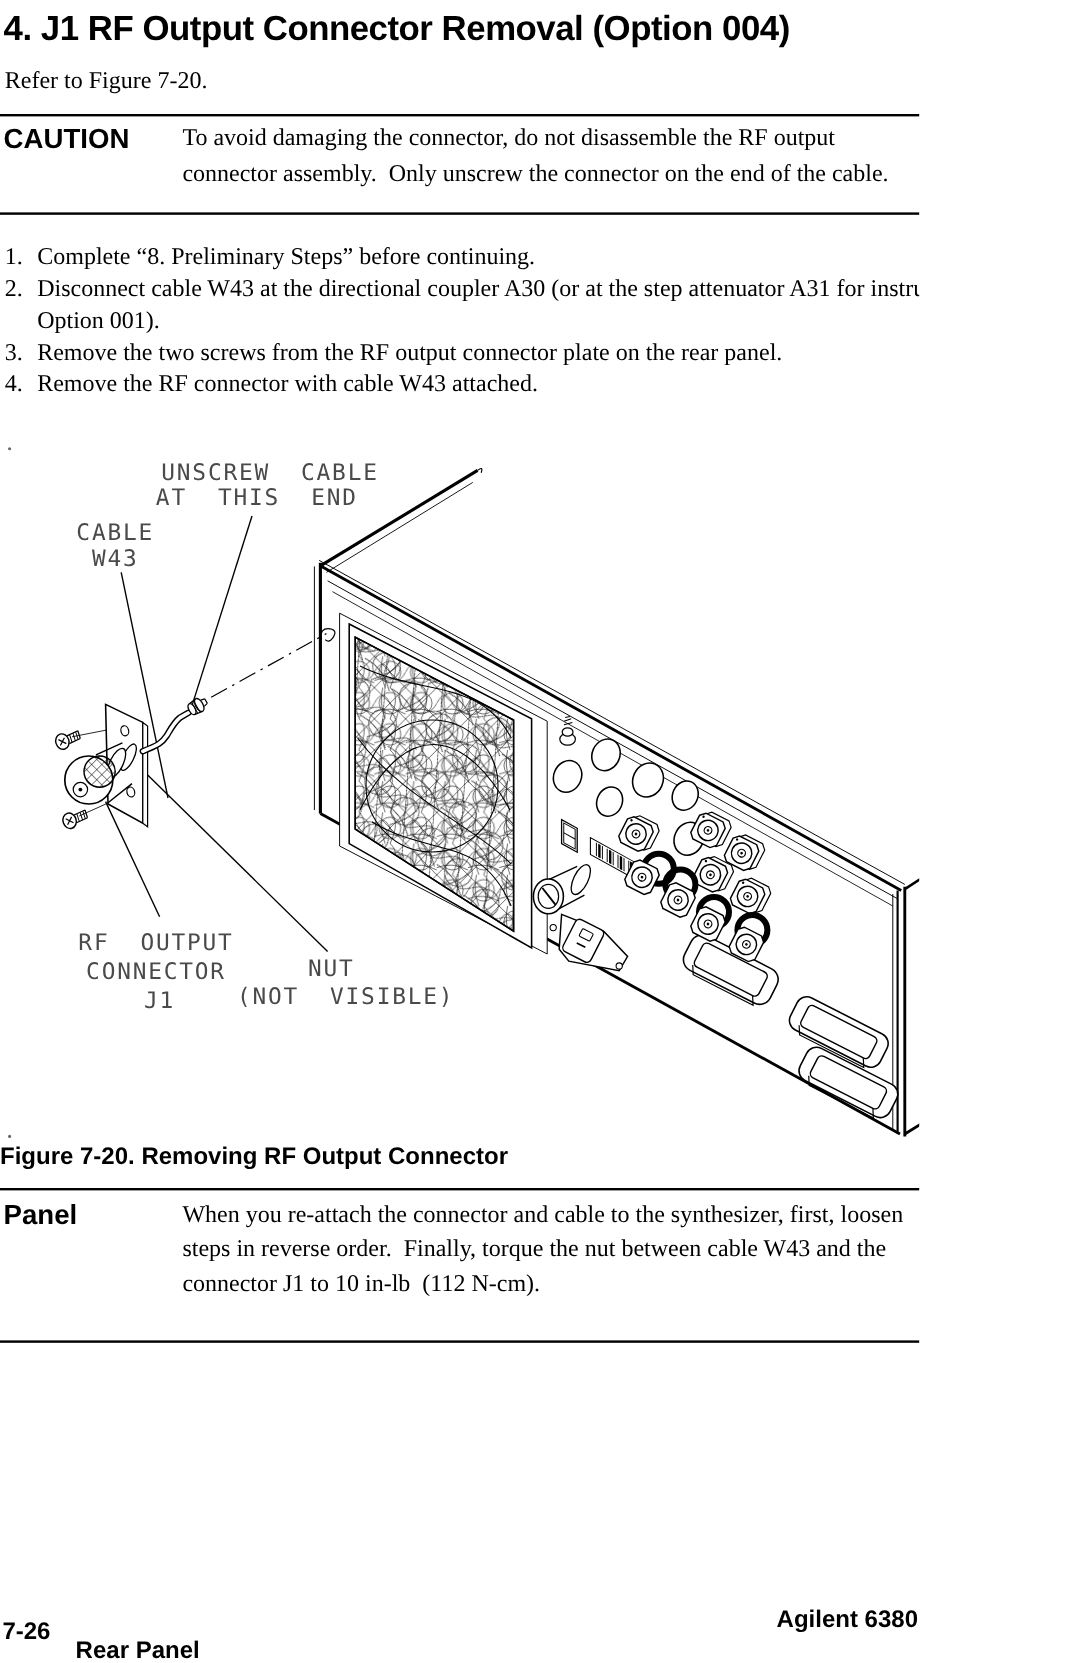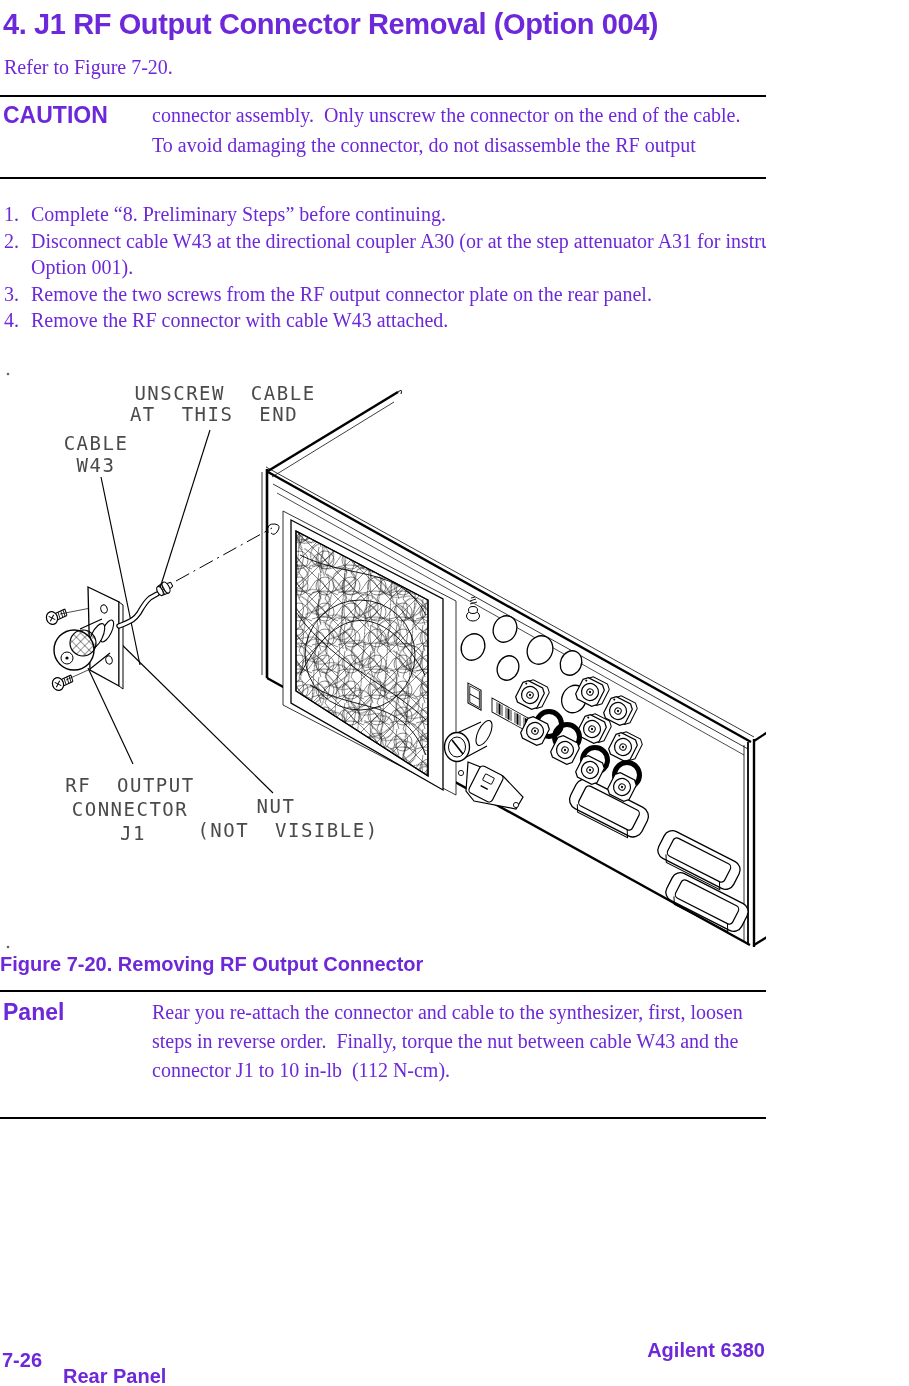--- a/index.html
+++ b/index.html
@@ -1,17 +1,17 @@
 <!DOCTYPE html>
 <html><head>
 <meta charset="utf-8">
 <style>
   html,body{margin:0;padding:0;background:#fff;}
   .page{position:relative;width:766px;height:1386px;background:#fff;overflow:hidden;
-        font-family:"Liberation Serif",serif;color:#6d28d9;}
+        font-family:"Liberation Serif",serif;color:#000000;}
   .abs{position:absolute;}
   .title{left:3px;top:8px;font-family:"Liberation Sans",sans-serif;font-weight:bold;
          font-size:29px;letter-spacing:-0.4px;white-space:pre;}
   .intro{left:4px;top:56px;font-size:20px;}
   .rule{left:0;width:891px;height:2px;background:#000;}
   .rule1{top:95px;} .rule2{top:177px;} .rule3{top:990px;} .rule4{top:1117px;}
   .adm-label{left:3px;font-family:"Liberation Sans",sans-serif;font-weight:bold;font-size:23px;}
   .adm-body{left:152px;width:730px;font-size:20px;line-height:30px;}
   .adm-body .ln{white-space:pre-wrap;}
   .note-body{line-height:29px;}
@@ -35,22 +35,22 @@
 
 <div class="page">
 
   <div class="abs title">4. J1 RF Output Connector Removal (Option 004)</div>
   <div class="abs intro">Refer to Figure 7-20.</div>
 
   <div class="abs rule rule1"></div>
 
   <div class="abs adm-label" style="top:102px;">CAUTION</div>
   <div class="abs adm-body" style="top:100px;">
+    <div class="ln">To avoid damaging the connector, do not disassemble the RF output</div>
     <div class="ln">connector assembly.  Only unscrew the connector on the end of the cable.</div>
-    <div class="ln">To avoid damaging the connector, do not disassemble the RF output</div>
   </div>
 
   <div class="abs rule rule2"></div>
 
   <div class="abs steps">
     <div class="step">
       <span class="num">1.</span>
       <span>Complete “8. Preliminary Steps” before continuing.</span>
     </div>
     <div class="step">
@@ -342,21 +342,21 @@
       <text class="cl" x="288" y="472" xml:space="preserve">(NOT  VISIBLE)</text>
     </g>
   </svg>
 
   <div class="abs caption">Figure 7-20. Removing RF Output Connector</div>
 
   <div class="abs rule rule3"></div>
 
   <div class="abs adm-label" style="top:999px;">Panel</div>
   <div class="abs adm-body note-body" style="top:998px;">
-    <div class="ln">Rear you re-attach the connector and cable to the synthesizer, first, loosen</div>
+    <div class="ln">When you re-attach the connector and cable to the synthesizer, first, loosen</div>
     <div class="ln">steps in reverse order.  Finally, torque the nut between cable W43 and the</div>
     <div class="ln">connector J1 to 10 in-lb  (112 N-cm).</div>
   </div>
 
   <div class="abs rule rule4"></div>
 
   <div class="abs footer f1">7-26</div>
   <div class="abs footer fsec">Rear Panel</div>
   <div class="abs footer fbrand">Agilent 6380</div>
 

